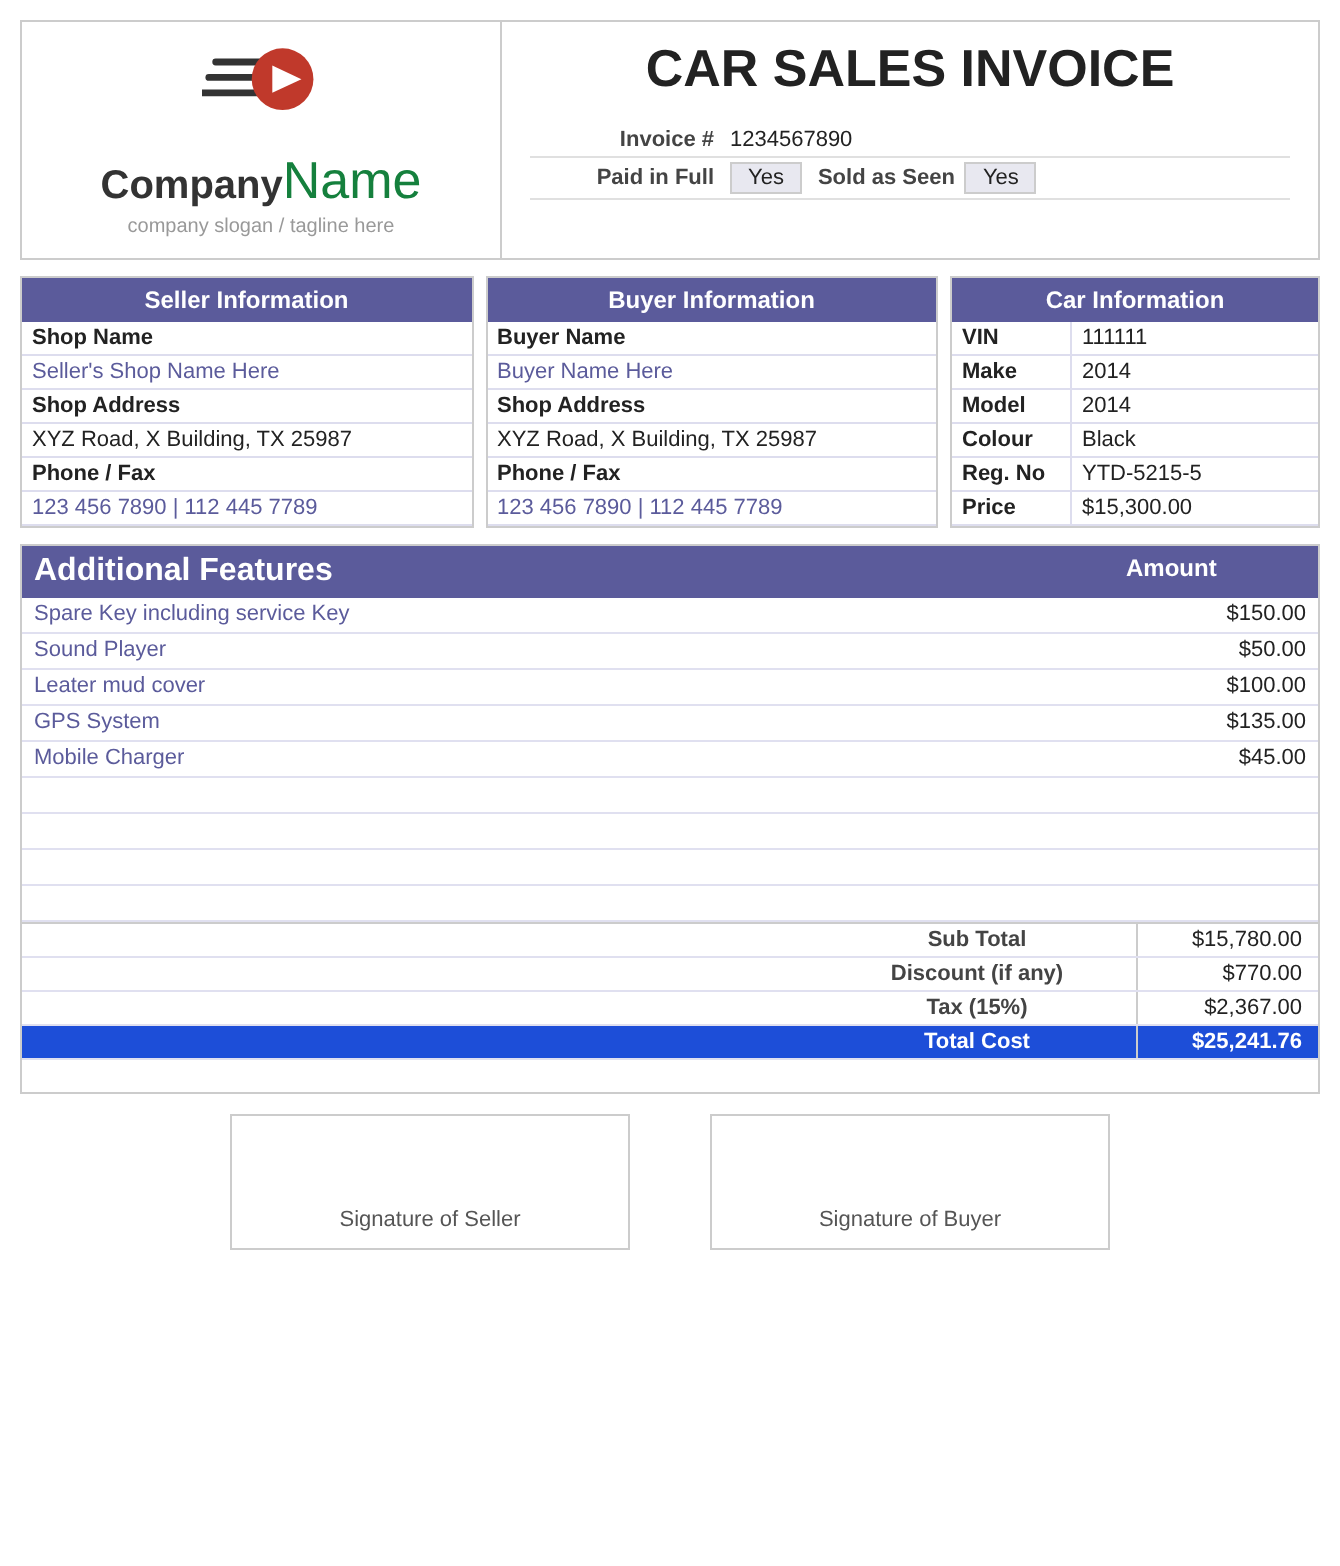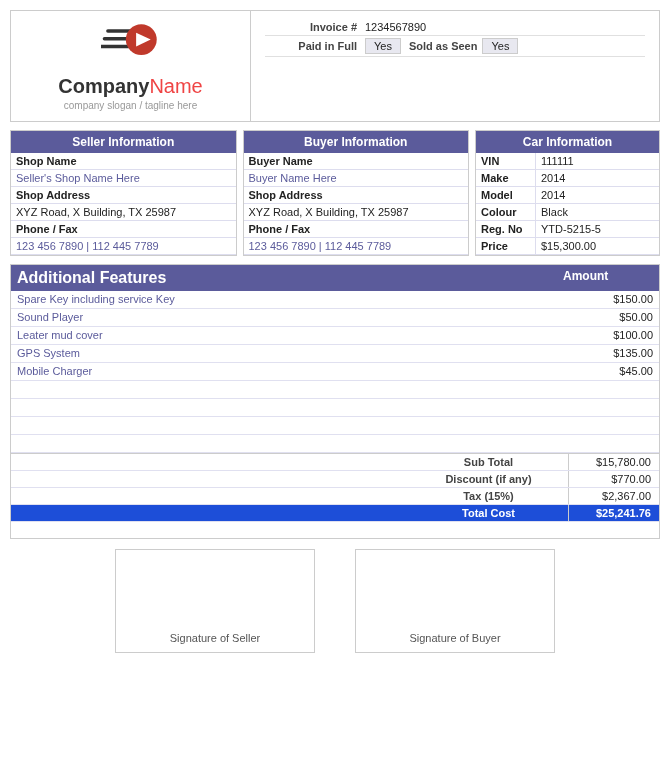--- a/index.html
+++ b/index.html
@@ -247,21 +247,21 @@
     
     .signatures-section {
       display: flex;
       gap: 40px;
       justify-content: center;
       margin-top: 10px;
     }
     .signature-box {
       border: 1px solid #ccc;
       width: 200px;
-      height: 104px;
+      height: 68px;
       display: flex;
       align-items: flex-end;
       justify-content: center;
       padding-bottom: 8px;
     }
     .signature-label {
       font-size: 11px;
       color: #555;
     }
   </style>
@@ -274,26 +274,27 @@
     <svg class="logo-icon" viewBox="0 0 70 55" xmlns="http://www.w3.org/2000/svg">
 
       <line x1="8" y1="10" x2="40" y2="10" stroke="#333" stroke-width="4" stroke-linecap="round"></line>
       <line x1="4" y1="19" x2="36" y2="19" stroke="#333" stroke-width="4" stroke-linecap="round"></line>
       <line x1="0" y1="28" x2="32" y2="28" stroke="#333" stroke-width="4" stroke-linecap="round"></line>
 
       <circle cx="47" cy="20" r="18" fill="#c0392b"></circle>
       <polygon points="41,12 41,28 58,20" fill="white"></polygon>
     </svg>
     <div>
-      <span style="font-size:20px;font-weight:bold;color:#333;">Company</span><span style="font-size:20px;color:#ef4444;">Name</span>
+      <span style="font-size:20px;font-weight:bold;color:#333;">Company</span><span style="font-size:26px;color:#15803d;">Name</span>
     </div>
     <div class="company-tagline">company slogan / tagline here</div>
   </div>
 
   <div class="invoice-title-section">
+    <div class="invoice-title">CAR SALES INVOICE</div>
     <div class="invoice-fields">
       <div class="invoice-field-row">
         <span class="invoice-field-label">Invoice #</span>
         <span class="invoice-field-value">1234567890</span>
       </div>
       <div class="invoice-field-row paid-row">
         <span class="paid-label">Paid in Full</span>
         <span class="paid-value">Yes</span>
         <span class="sold-label">Sold as Seen</span>
         <span class="sold-value">Yes</span>

